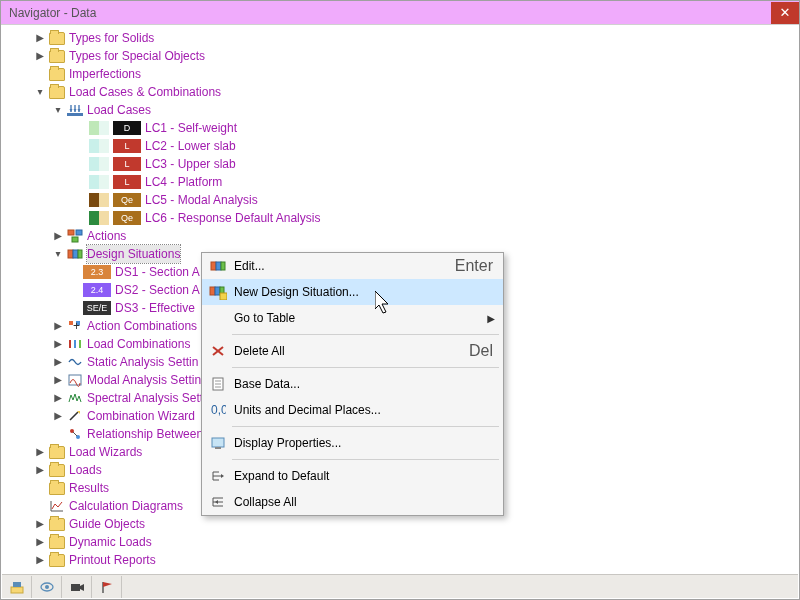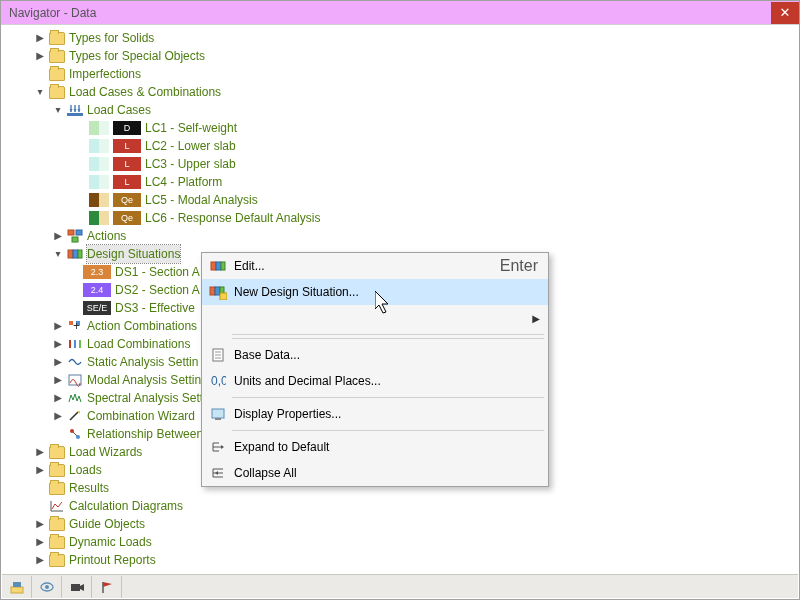--- a/index.html
+++ b/index.html
@@ -9,31 +9,31 @@
   .titlebar .close { margin-left: auto; width: 28px; height: 22px; background: #c0392b; color: #fff; display: flex; align-items: center; justify-content: center; font-size: 13px; }
   .tree { padding: 4px 0 0 8px; overflow: auto; height: 550px; }
   .row { display: flex; align-items: center; height: 18px; line-height: 18px; white-space: nowrap; }
   .expander { width: 14px; height: 14px; display: inline-flex; align-items: center; justify-content: center; color: #555; font-size: 10px; margin-right: 2px; }
   .expander.empty { visibility: hidden; }
   .folder-icon { width: 16px; height: 13px; background: #f7d774; border: 1px solid #c9a83e; border-radius: 2px 2px 1px 1px; margin-right: 4px; position: relative; }
   .folder-icon::before { content:""; position:absolute; top:-3px; left:0; width:7px; height:3px; background:#f7d774; border:1px solid #c9a83e; border-bottom:none; border-radius:1px 1px 0 0;}
   .lc-tags { display:flex; margin-right:4px; }
   .lc-tag { width:10px; height:14px; }
   .lc-badge { width:28px; height:14px; color:#fff; font-size:9px; display:inline-flex; align-items:center; justify-content:center; margin-right:4px; }
-  .label { color: #4d7c0f; }
+  .label { color: #a21caf; }
   .selected { background: #e8e8e8; outline: 1px dotted #888; }
   .indent-1 { padding-left: 24px; }
   .indent-2 { padding-left: 42px; }
   .indent-3 { padding-left: 80px; }
   .indent-ds { padding-left: 74px; }
   .ds-icon { width:16px; height:14px; margin-right:4px; display:inline-flex; align-items:center; justify-content:center; }
   .ds-icon svg { display:block; }
   .small-badge { min-width:28px; height:14px; font-size:9px; display:inline-flex; align-items:center; justify-content:center; margin-right:4px; color:#fff; padding:0 2px;}
   
-  .context-menu { position:absolute; left:200px; top:251px; width:348px; background:#f5f5f5; border:1px solid #a0a0a0; box-shadow: 3px 3px 6px rgba(0,0,0,0.25); z-index:10; }
+  .context-menu { position:absolute; left:200px; top:251px; width:303px; background:#f5f5f5; border:1px solid #a0a0a0; box-shadow: 3px 3px 6px rgba(0,0,0,0.25); z-index:10; }
   .cm-row { height:26px; display:flex; align-items:center; padding:0 10px 0 6px; position:relative; }
   .cm-row.hl { background:#cde8ff; }
   .cm-sep { height:1px; background:#d0d0d0; margin:3px 4px 3px 30px; }
   .cm-icon { width:20px; height:18px; margin-right:6px; display:inline-flex; align-items:center; justify-content:center; }
   .cm-label { flex:1; color:#000; }
   .cm-accel { color:#555; font-size:16px; }
   .cm-arrow { position:absolute; right:8px; color:#333; font-size:10px; }
   
   .toolbar { position:absolute; left:1px; right:1px; bottom:1px; height:24px; background:#eceae6; border-top:1px solid #c8c6c2; display:flex; align-items:center; gap:0; }
   .tb-btn { width:30px; height:22px; border-right:1px solid #c8c6c2; display:flex; align-items:center; justify-content:center; }
@@ -304,23 +304,34 @@
           <rect x="1" y="3" width="5" height="8" fill="#e46a3a" stroke="#b04d22"></rect>
           <rect x="6" y="3" width="5" height="8" fill="#4a90d9" stroke="#2c64a0"></rect>
           <rect x="11" y="3" width="4" height="8" fill="#6cc04a" stroke="#3d8228"></rect>
           <polygon points="11,9 18,9 18,16 11,16" fill="#f2d24b" stroke="#b99417"></polygon>
         </svg>
       </span>
     <span class="cm-label">New Design Situation...</span>
   </div>
   <div class="cm-row">
     <span class="cm-icon"></span>
+    <span class="cm-label">Go to Table</span>
     <span class="cm-arrow">▶</span>
   </div>
   <div class="cm-sep"></div>
+  <div class="cm-row">
+    <span class="cm-icon">
+        <svg width="16" height="14">
+          <line x1="3" y1="3" x2="13" y2="11" stroke="#c1392d" stroke-width="2"></line>
+          <line x1="13" y1="3" x2="3" y2="11" stroke="#c1392d" stroke-width="2"></line>
+        </svg>
+      </span>
+    <span class="cm-label">Delete All</span>
+    <span class="cm-accel">Del</span>
+  </div>
   <div class="cm-sep"></div>
   <div class="cm-row">
     <span class="cm-icon">
         <svg width="16" height="14">
           <rect x="3" y="1" width="10" height="12" fill="#fff" stroke="#777"></rect>
           <line x1="5" y1="4" x2="11" y2="4" stroke="#999"></line>
           <line x1="5" y1="7" x2="11" y2="7" stroke="#999"></line>
           <line x1="5" y1="10" x2="11" y2="10" stroke="#999"></line>
         </svg>
       </span>

